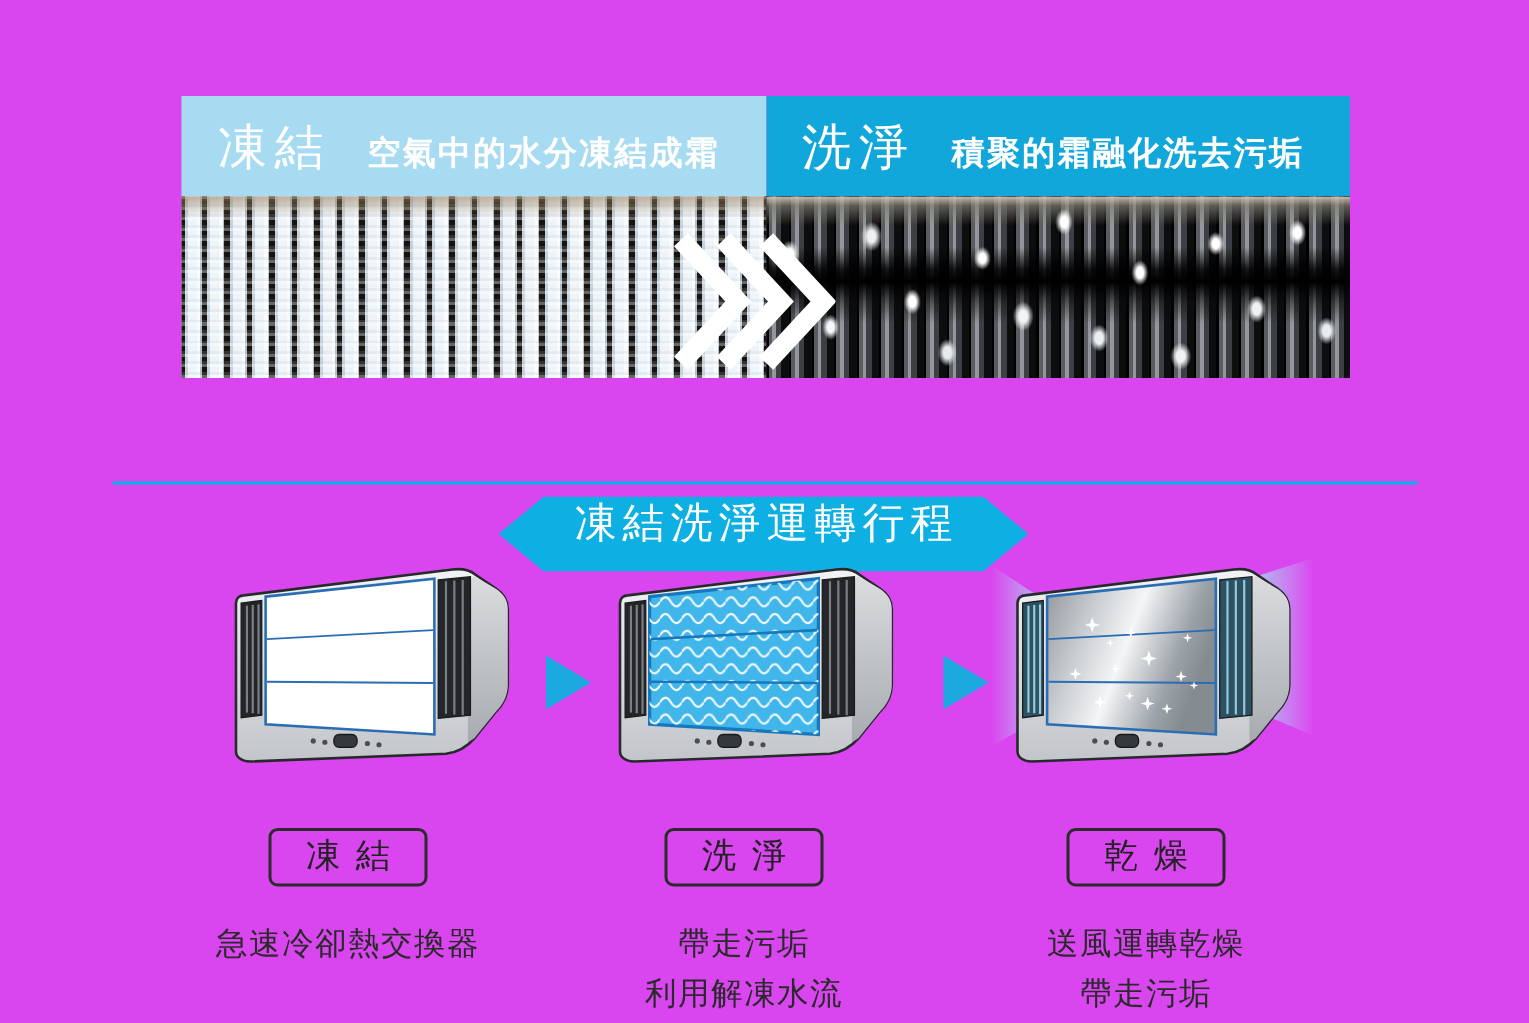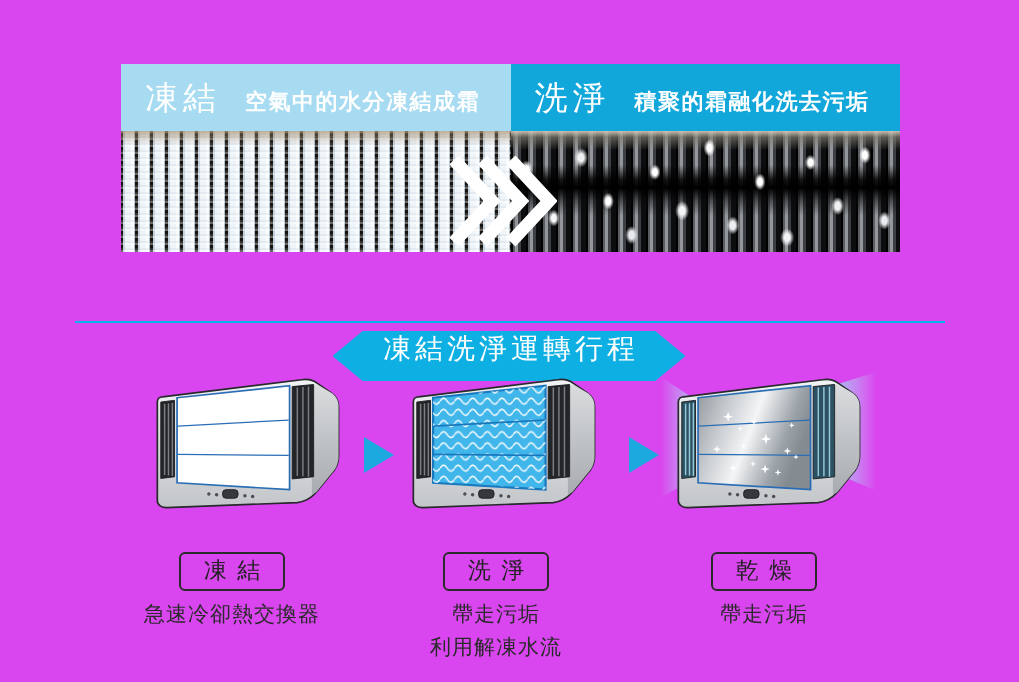--- a/index.html
+++ b/index.html
@@ -69,24 +69,24 @@
   .ctrl-dot{fill:#4a4d52;}
   .ctrl-btn{fill:#35383c;stroke:#17181a;stroke-width:1;}
 
   .flow-arrow{position:absolute;top:437px;width:0;height:0;
     border-top:18px solid transparent;border-bottom:18px solid transparent;
     border-left:30px solid var(--arrow);}
   #arrow-1{left:364px;} #arrow-2{left:629px;}
 
   
   .step-col{position:absolute;top:552px;width:240px;text-align:center;color:var(--text_dark);}
-  #step-1{left:112px;} #step-2{left:376px;} #step-3{left:644px;}
+  #step-1{left:112px;} #step-2{left:376px;} #step-3{left:644px;font-family:Liberation Serif, serif;}
   .step-label{display:inline-block;border:2px solid var(--label_box_border);border-radius:6px;
     font-size:23px;letter-spacing:.45em;text-indent:.45em;padding:1px 12px 3px 12px;color:#222;}
-  .step-desc{margin-top:6px;font-size:21px;line-height:33px;letter-spacing:1px;}
+  .step-desc{margin-top:22px;font-size:21px;line-height:33px;letter-spacing:1px;}
 </style>
 </head>
 <body>
 
 <svg width="0" height="0" style="position:absolute">
   <defs>
     <linearGradient id="gBody" x1="0" y1="0" x2="0" y2="1">
       <stop offset="0" stop-color="#f2f3f4"></stop>
         <stop offset="1" stop-color="#c3c6c9"></stop>
     </linearGradient>
@@ -264,17 +264,18 @@
   <div id="step-2" class="step-col">
     <span class="step-label">洗淨</span>
     <div class="step-desc">
       <div>帶走污垢</div>
       <div>利用解凍水流</div>
     </div>
   </div>
   <div id="step-3" class="step-col">
     <span class="step-label">乾燥</span>
     <div class="step-desc">
+      <div>送風運轉乾燥</div>
       <div>帶走污垢</div>
     </div>
   </div>
 
 </div>
 
 </body></html>

